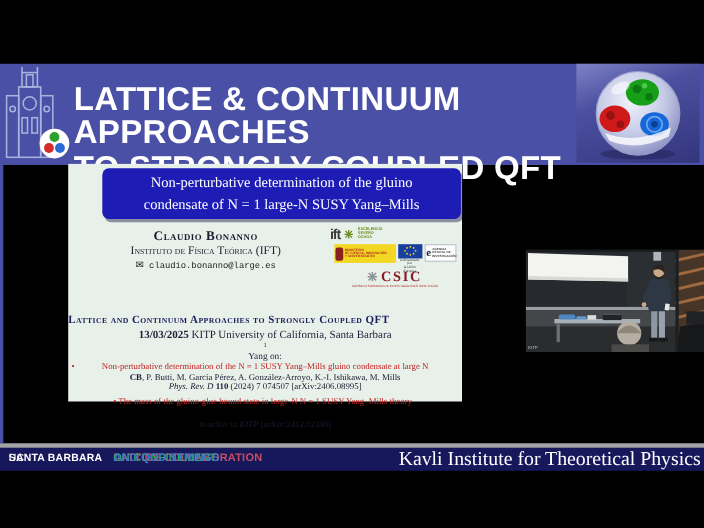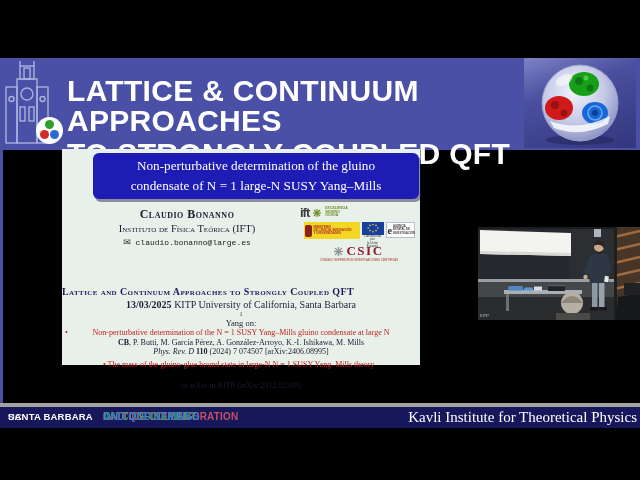--- a/index.html
+++ b/index.html
@@ -80,21 +80,21 @@
   .webcam{position:absolute;left:478px;top:227px;width:162px;height:93px;background:#24272a;}
 
   
   .footer{position:absolute;left:0;top:403px;width:640px;height:21px;background:#17175c;
           border-top:4px solid #a3a3a3;box-sizing:content-box;}
   .footer span{position:absolute;top:0;line-height:20px;white-space:nowrap;}
   .f-ucsb{left:8px;color:#fff;font-size:9.5px;letter-spacing:.2px;}
   .f-ucsb .thin{font-weight:400;} .f-ucsb .bold{font-weight:700;}
   .f-simons{left:103px;font-weight:700;font-size:10px;letter-spacing:.2px;}
   .f-simons .p1{color:#c44f63;} .f-simons .p2{color:#2fa469;} .f-simons .p3{color:#3f77cc;}
-  .f-kavli{right:3px;color:#fff;font-family:"Liberation Serif",serif;font-size:15px;margin-left:32px;}
+  .f-kavli{right:3px;color:#fff;font-family:"Liberation Serif",serif;font-size:18px;margin-left:32px;}
 </style>
 </head>
 <body>
 
 <div id="screen">
 
   <div class="banner">
     <svg class="tower" width="46" height="84" viewBox="0 0 46 84">
       <g fill="none" stroke="#b4bce4" stroke-width="1.4">
         <rect x="13" y="18" width="20" height="64"></rect>

